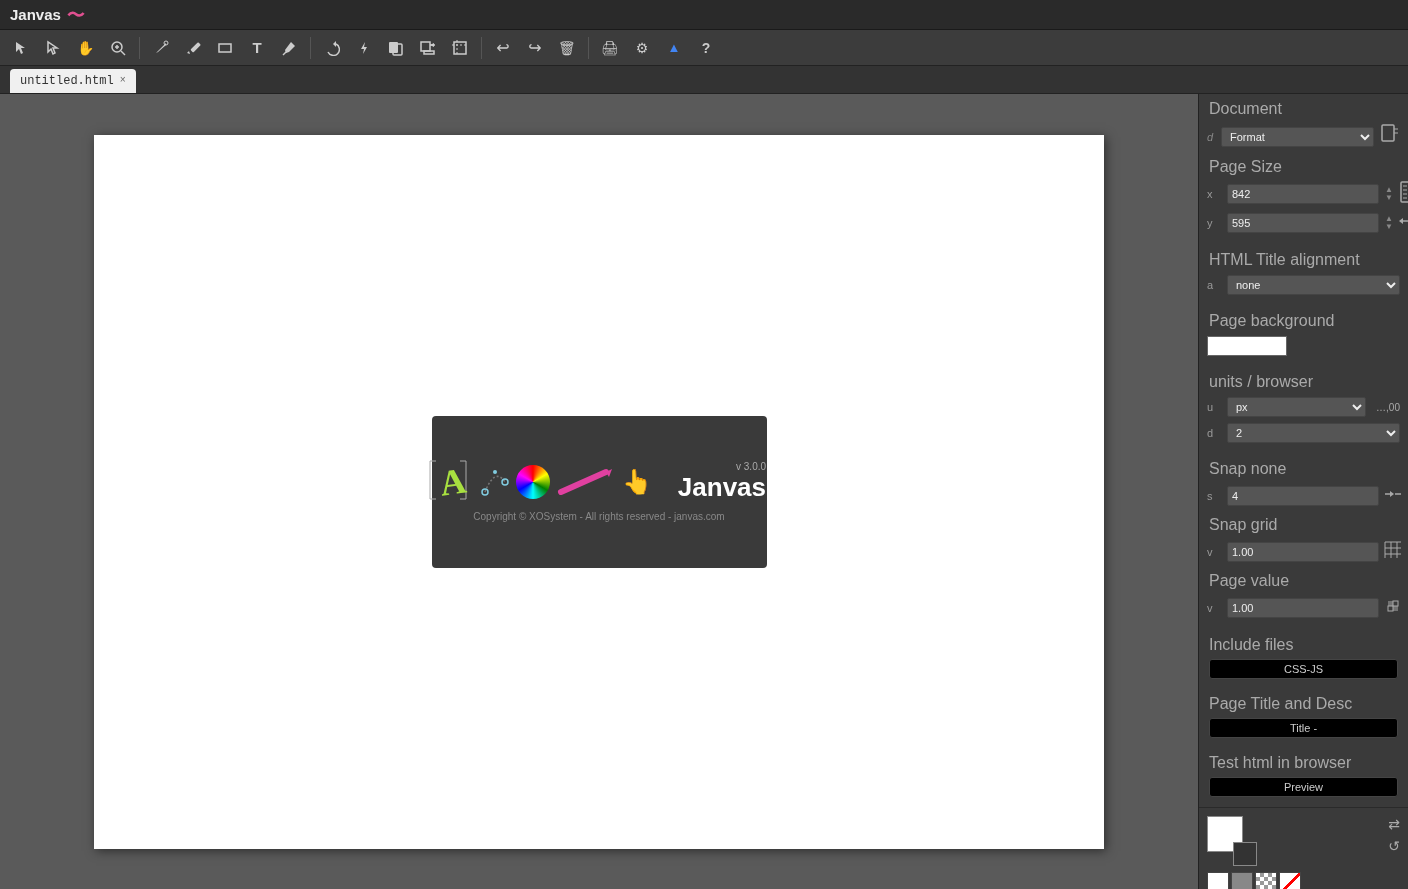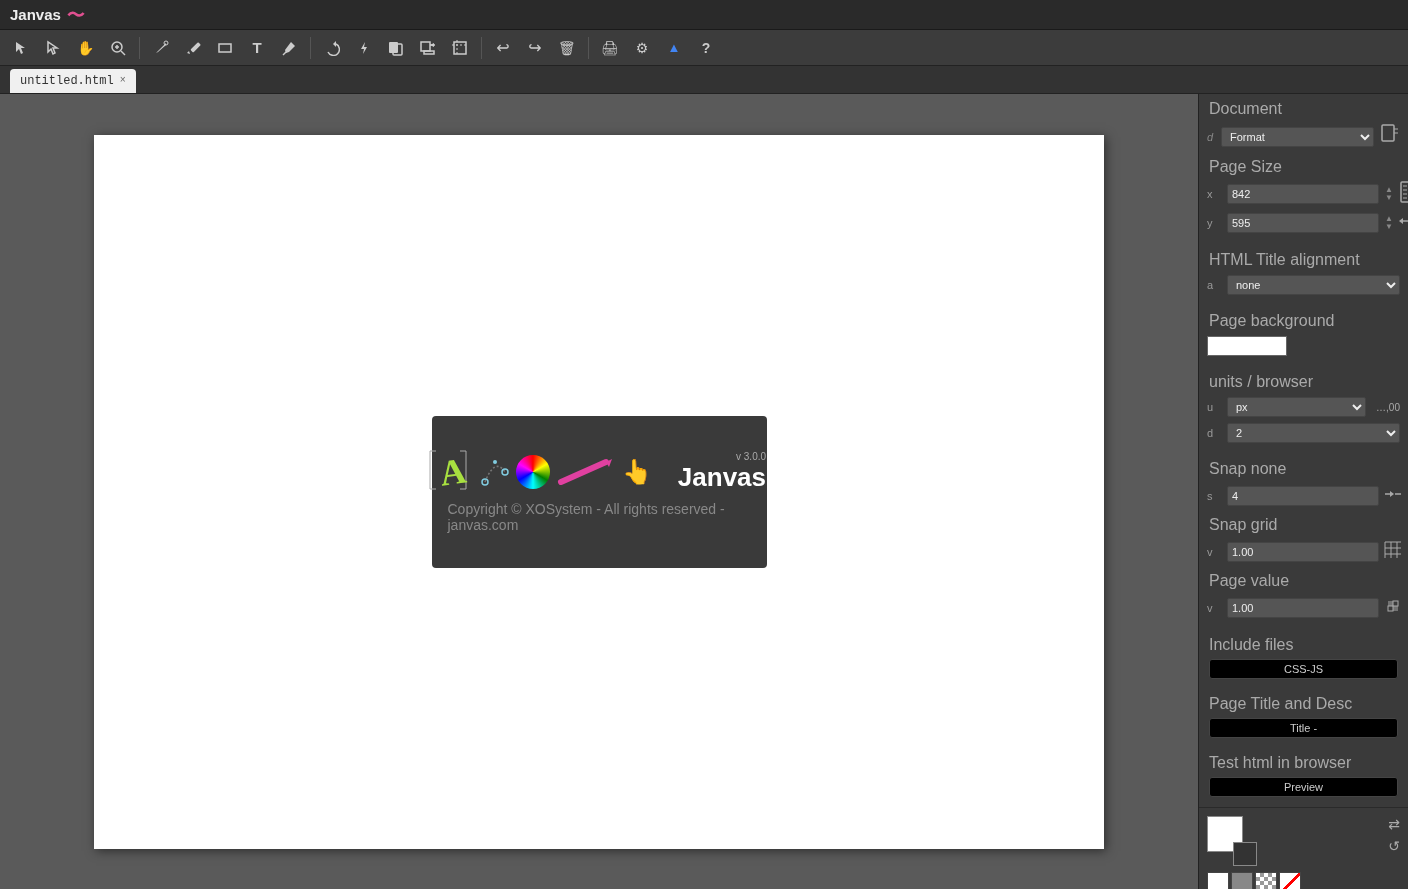--- a/index.html
+++ b/index.html
@@ -417,21 +417,21 @@
           </svg>
 
           <div style="font-size:24px;color:#eee;">👆</div>
 
           <div style="display:flex;flex-direction:column;align-items:flex-start;margin-left:20px;">
             <span style="font-size:10px;color:#aaa;text-align:right;width:100%;">v 3.0.0</span>
             <span style="font-size:26px;font-weight:bold;color:#fff;font-family:Arial,sans-serif;">Janvas</span>
           </div>
         </div>
 
-        <span style="font-size:14px;color:#888;text-align:left;display:block;margin-top:4px;">Copyright © XOSystem - All rights reserved - janvas.com</span>
+        <span style="font-size:10px;color:#888;text-align:left;display:block;margin-top:4px;">Copyright © XOSystem - All rights reserved - janvas.com</span>
       </div>
     </div>
   </div>
 
   <div id="right-panel">
 
     <div class="section-header">Document</div>
 
     <div class="prop-row">
       <div style="font-size:11px;color:#888;font-style:italic;letter-spacing:1px;width:10px;flex-shrink:0;">d</div>

